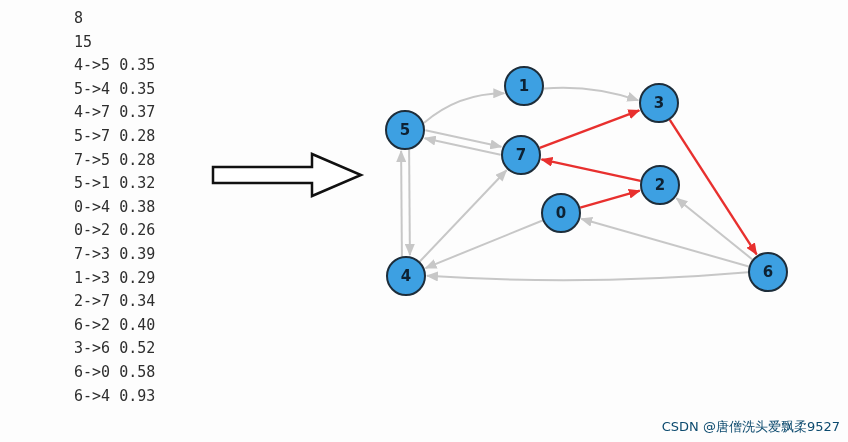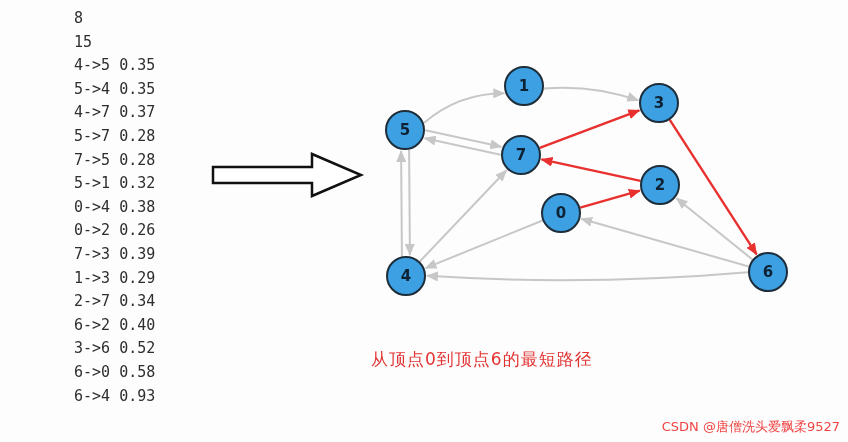--- a/index.html
+++ b/index.html
@@ -18,21 +18,21 @@
     color: #2e2e2e; white-space: pre;
   }
   .big-arrow { position: absolute; left: 211px; top: 151px; }
   .graph-svg { position: absolute; left: 0; top: 0; pointer-events: none; }
   .caption {
     position: absolute; left: 371px; top: 348px;
     font-size: 17px; color: #e23333; letter-spacing: 1px;
   }
   .watermark {
     position: absolute; right: 8px; bottom: 6px;
-    font-size: 13px; color: #ef4444;
+    font-size: 13px; color: #0c4a6e;
   }
 </style>
 </head>
 <body>
 
 <div class="page">
 
   <div class="edge-list"><div>8</div><div>15</div><div>4-&gt;5 0.35</div><div>5-&gt;4 0.35</div><div>4-&gt;7 0.37</div><div>5-&gt;7 0.28</div><div>7-&gt;5 0.28</div><div>5-&gt;1 0.32</div><div>0-&gt;4 0.38</div><div>0-&gt;2 0.26</div><div>7-&gt;3 0.39</div><div>1-&gt;3 0.29</div><div>2-&gt;7 0.34</div><div>6-&gt;2 0.40</div><div>3-&gt;6 0.52</div><div>6-&gt;0 0.58</div><div>6-&gt;4 0.93</div></div>
 
   <svg class="big-arrow" width="154" height="48" viewBox="0 0 154 48">
@@ -90,17 +90,16 @@
       <g>
         <circle cx="768" cy="272" r="19" fill="#3da0e2" stroke="#1d2d3a" stroke-width="2"></circle>
         <text x="768" y="277" text-anchor="middle" font-size="15" font-weight="600" fill="#0e2233" font-family="&quot;DejaVu Sans&quot;, sans-serif">6</text>
       </g>
       <g>
         <circle cx="521" cy="155" r="19" fill="#3da0e2" stroke="#1d2d3a" stroke-width="2"></circle>
         <text x="521" y="160" text-anchor="middle" font-size="15" font-weight="600" fill="#0e2233" font-family="&quot;DejaVu Sans&quot;, sans-serif">7</text>
       </g>
     </svg>
 
-  <div class="caption">从顶点0到顶点6的最短路径</div>
 
   <div class="watermark">CSDN @唐僧洗头爱飘柔9527</div>
 
 </div>
 
 </body></html>

